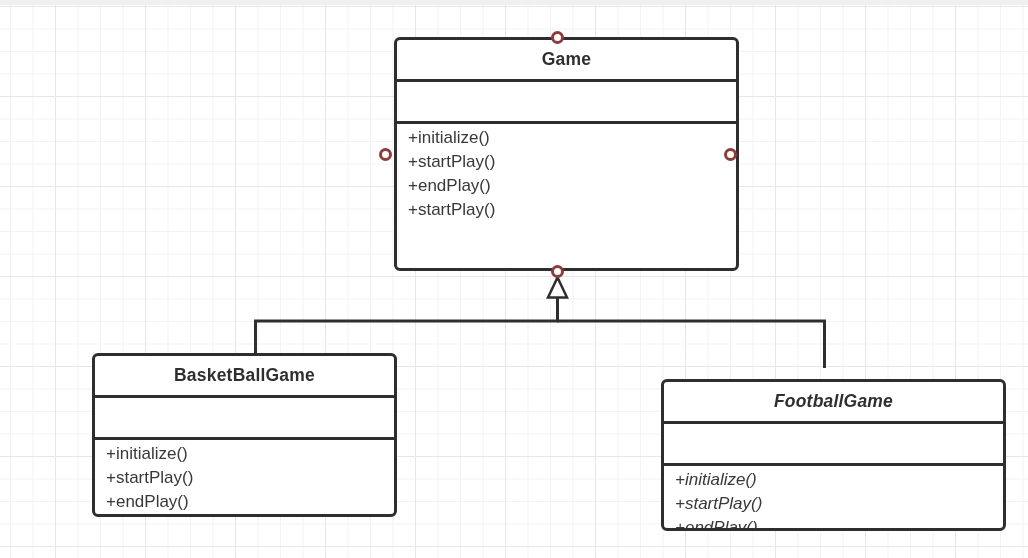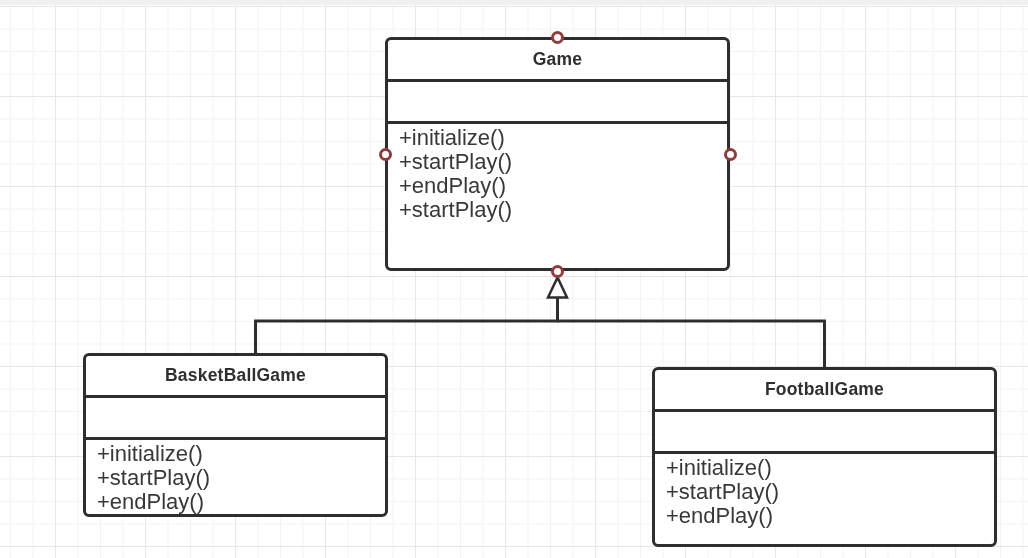--- a/index.html
+++ b/index.html
@@ -36,40 +36,41 @@
   }
 
   .uml-class {
     position: absolute;
     background: #ffffff;
     border: 3px solid #2e2e2e;
     border-radius: 6px;
     overflow: hidden;
     z-index: 3;
     color: #333333;
+    margin-left: 9px;
   }
   .uml-title {
     height: 42px;
     display: flex;
     align-items: center;
     justify-content: center;
     border-bottom: 3px solid #2e2e2e;
     font-size: 17.5px;
     font-weight: 700;
     color: #2f2f2f;
     letter-spacing: 0.2px;
   }
   .uml-attrs {
     height: 42px;
     border-bottom: 3px solid #2e2e2e;
     background: #ffffff;
   }
   .uml-methods {
     padding: 2px 10px 0 11px;
-    font-size: 22px;
+    font-size: 17px;
     line-height: 24px;
     color: #383838;
   }
 
   .handle {
     position: absolute;
     width: 13px;
     height: 13px;
     border-radius: 50%;
     background: #ffffff;
@@ -113,21 +114,21 @@
   <div class="uml-class" style="left:83px; top:353px; width:305px; height:164px;">
     <div class="uml-title">BasketBallGame</div>
     <div class="uml-attrs"></div>
     <div class="uml-methods">
       <div>+initialize()</div>
       <div>+startPlay()</div>
       <div>+endPlay()</div>
     </div>
   </div>
 
-  <div class="uml-class" style="left:652px; top:367px; width:345px; height:180px;">
+  <div class="uml-class" style="left:652px; top:379px; width:345px; height:152px;font-style:italic;">
     <div class="uml-title">FootballGame</div>
     <div class="uml-attrs"></div>
     <div class="uml-methods">
       <div>+initialize()</div>
       <div>+startPlay()</div>
       <div>+endPlay()</div>
     </div>
   </div>
 
 </div>

